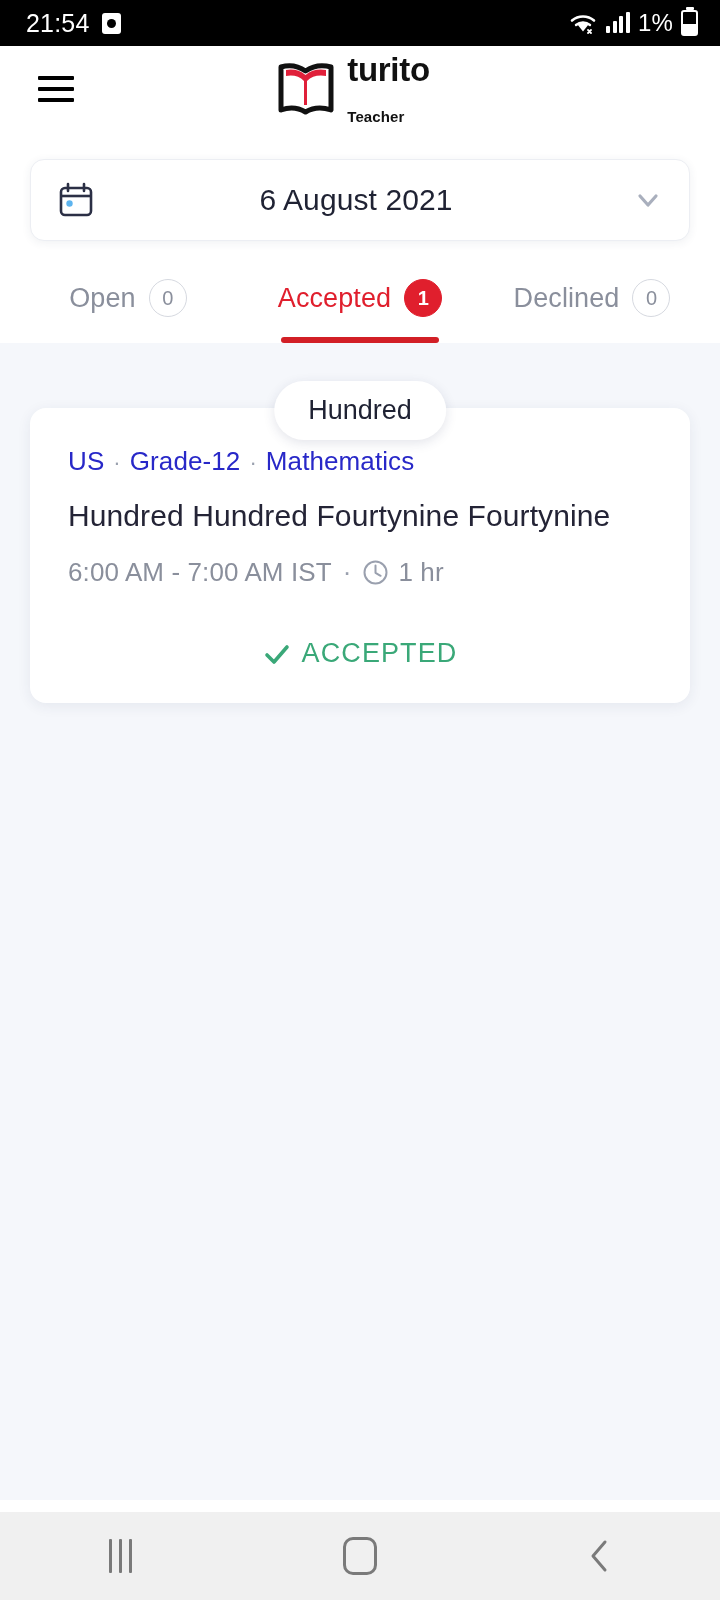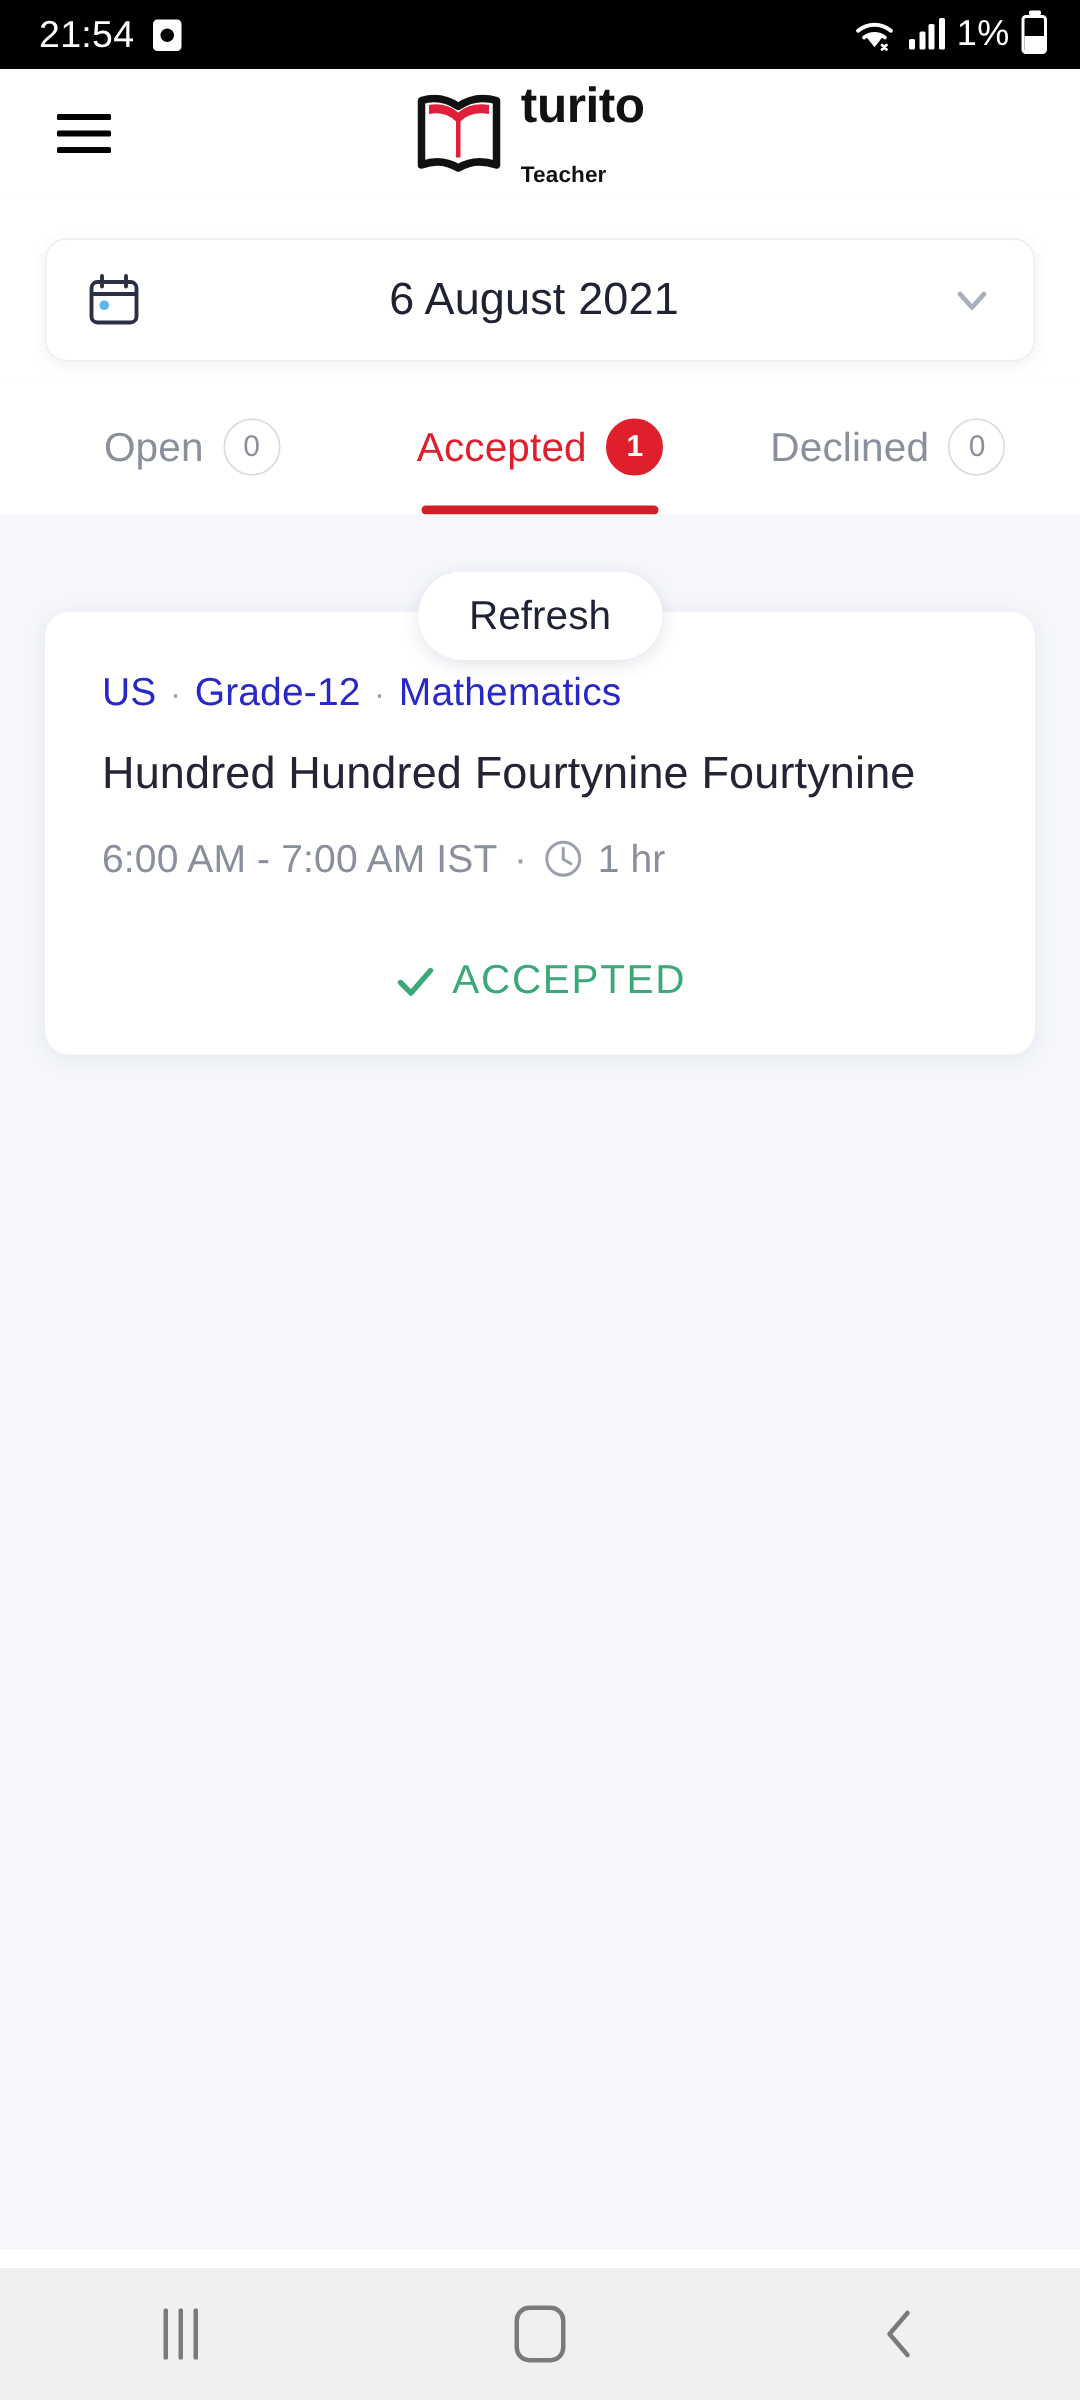--- a/index.html
+++ b/index.html
@@ -444,21 +444,21 @@
       <span class="tab-underline"></span>
     </div>
     <div class="tab">
       <span class="tab-label">Declined</span>
       <span class="badge">0</span>
     </div>
   </div>
 
   <div class="content">
 
-    <div class="toast">Refresh</div>
+    <div class="toast">Hundred</div>
 
     <div class="card">
       <div class="card-meta">
         <span>US</span><span class="dot">·</span><span>Grade-12</span><span class="dot">·</span><span>Mathematics</span>
       </div>
 
       <div class="card-title">Hundred Hundred Fourtynine Fourtynine</div>
 
       <div class="card-time">
         <span>6:00 AM - 7:00 AM IST</span>

